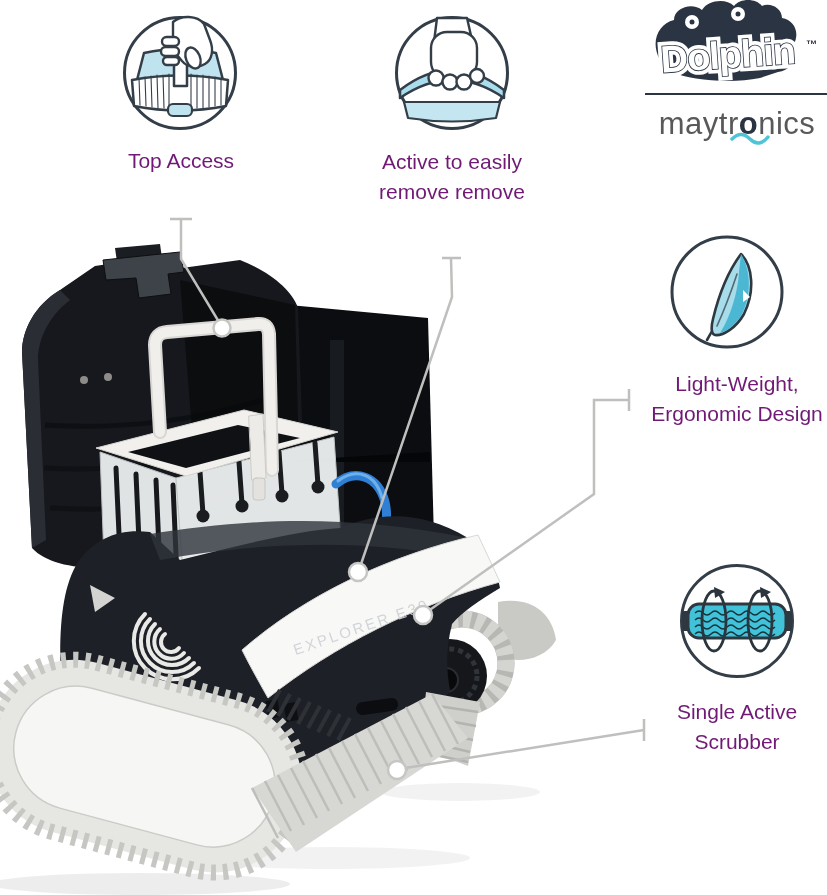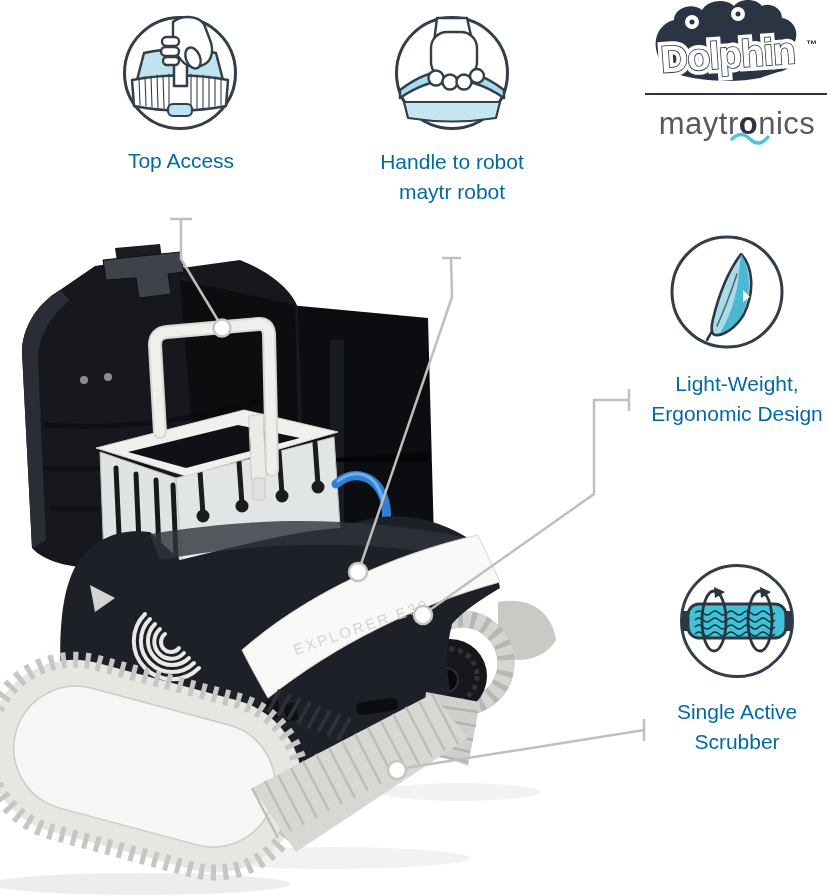--- a/index.html
+++ b/index.html
@@ -1,19 +1,19 @@
 <!DOCTYPE html>
 <html><head>
 <meta charset="utf-8">
 <style>
   html,body{margin:0;padding:0;background:#ffffff;}
   .canvas{position:relative;width:827px;height:895px;background:#ffffff;overflow:hidden;
           font-family:"Liberation Sans",sans-serif;}
   .abs{position:absolute;}
-  .feature-label{position:absolute;text-align:center;color:#0369a1;font-size:21px;line-height:30px;font-weight:400;}
+  .feature-label{position:absolute;text-align:center;color:#701a75;font-size:21px;line-height:30px;font-weight:400;}
   .feature-label span{display:block;}
   svg{display:block;}
 </style>
 </head>
 <body>
 
 <div class="canvas">
 
   <svg class="abs" style="left:121px;top:14px" width="118" height="118" viewBox="0 0 118 118">
     <circle cx="59" cy="59" r="55.5" fill="#ffffff" stroke="#333e48" stroke-width="3"></circle>
@@ -91,22 +91,22 @@
         <polygon points="36,25 47,30 37,36" fill="#2b353d" stroke="none"></polygon>
         <polygon points="82,25 93,30 83,36" fill="#2b353d" stroke="none"></polygon>
       </g>
     </g>
   </svg>
 
   <div class="feature-label" style="left:81px;top:146px;width:200px">
     <span>Top Access</span>
   </div>
   <div class="feature-label" style="left:352px;top:147px;width:200px">
-    <span>Handle to robot</span>
-    <span>maytr robot</span>
+    <span>Active to easily</span>
+    <span>remove remove</span>
   </div>
   <div class="feature-label" style="left:627px;top:369px;width:220px">
     <span>Light-Weight,</span>
     <span>Ergonomic Design</span>
   </div>
   <div class="feature-label" style="left:637px;top:697px;width:200px">
     <span>Single Active</span>
     <span>Scrubber</span>
   </div>
 

